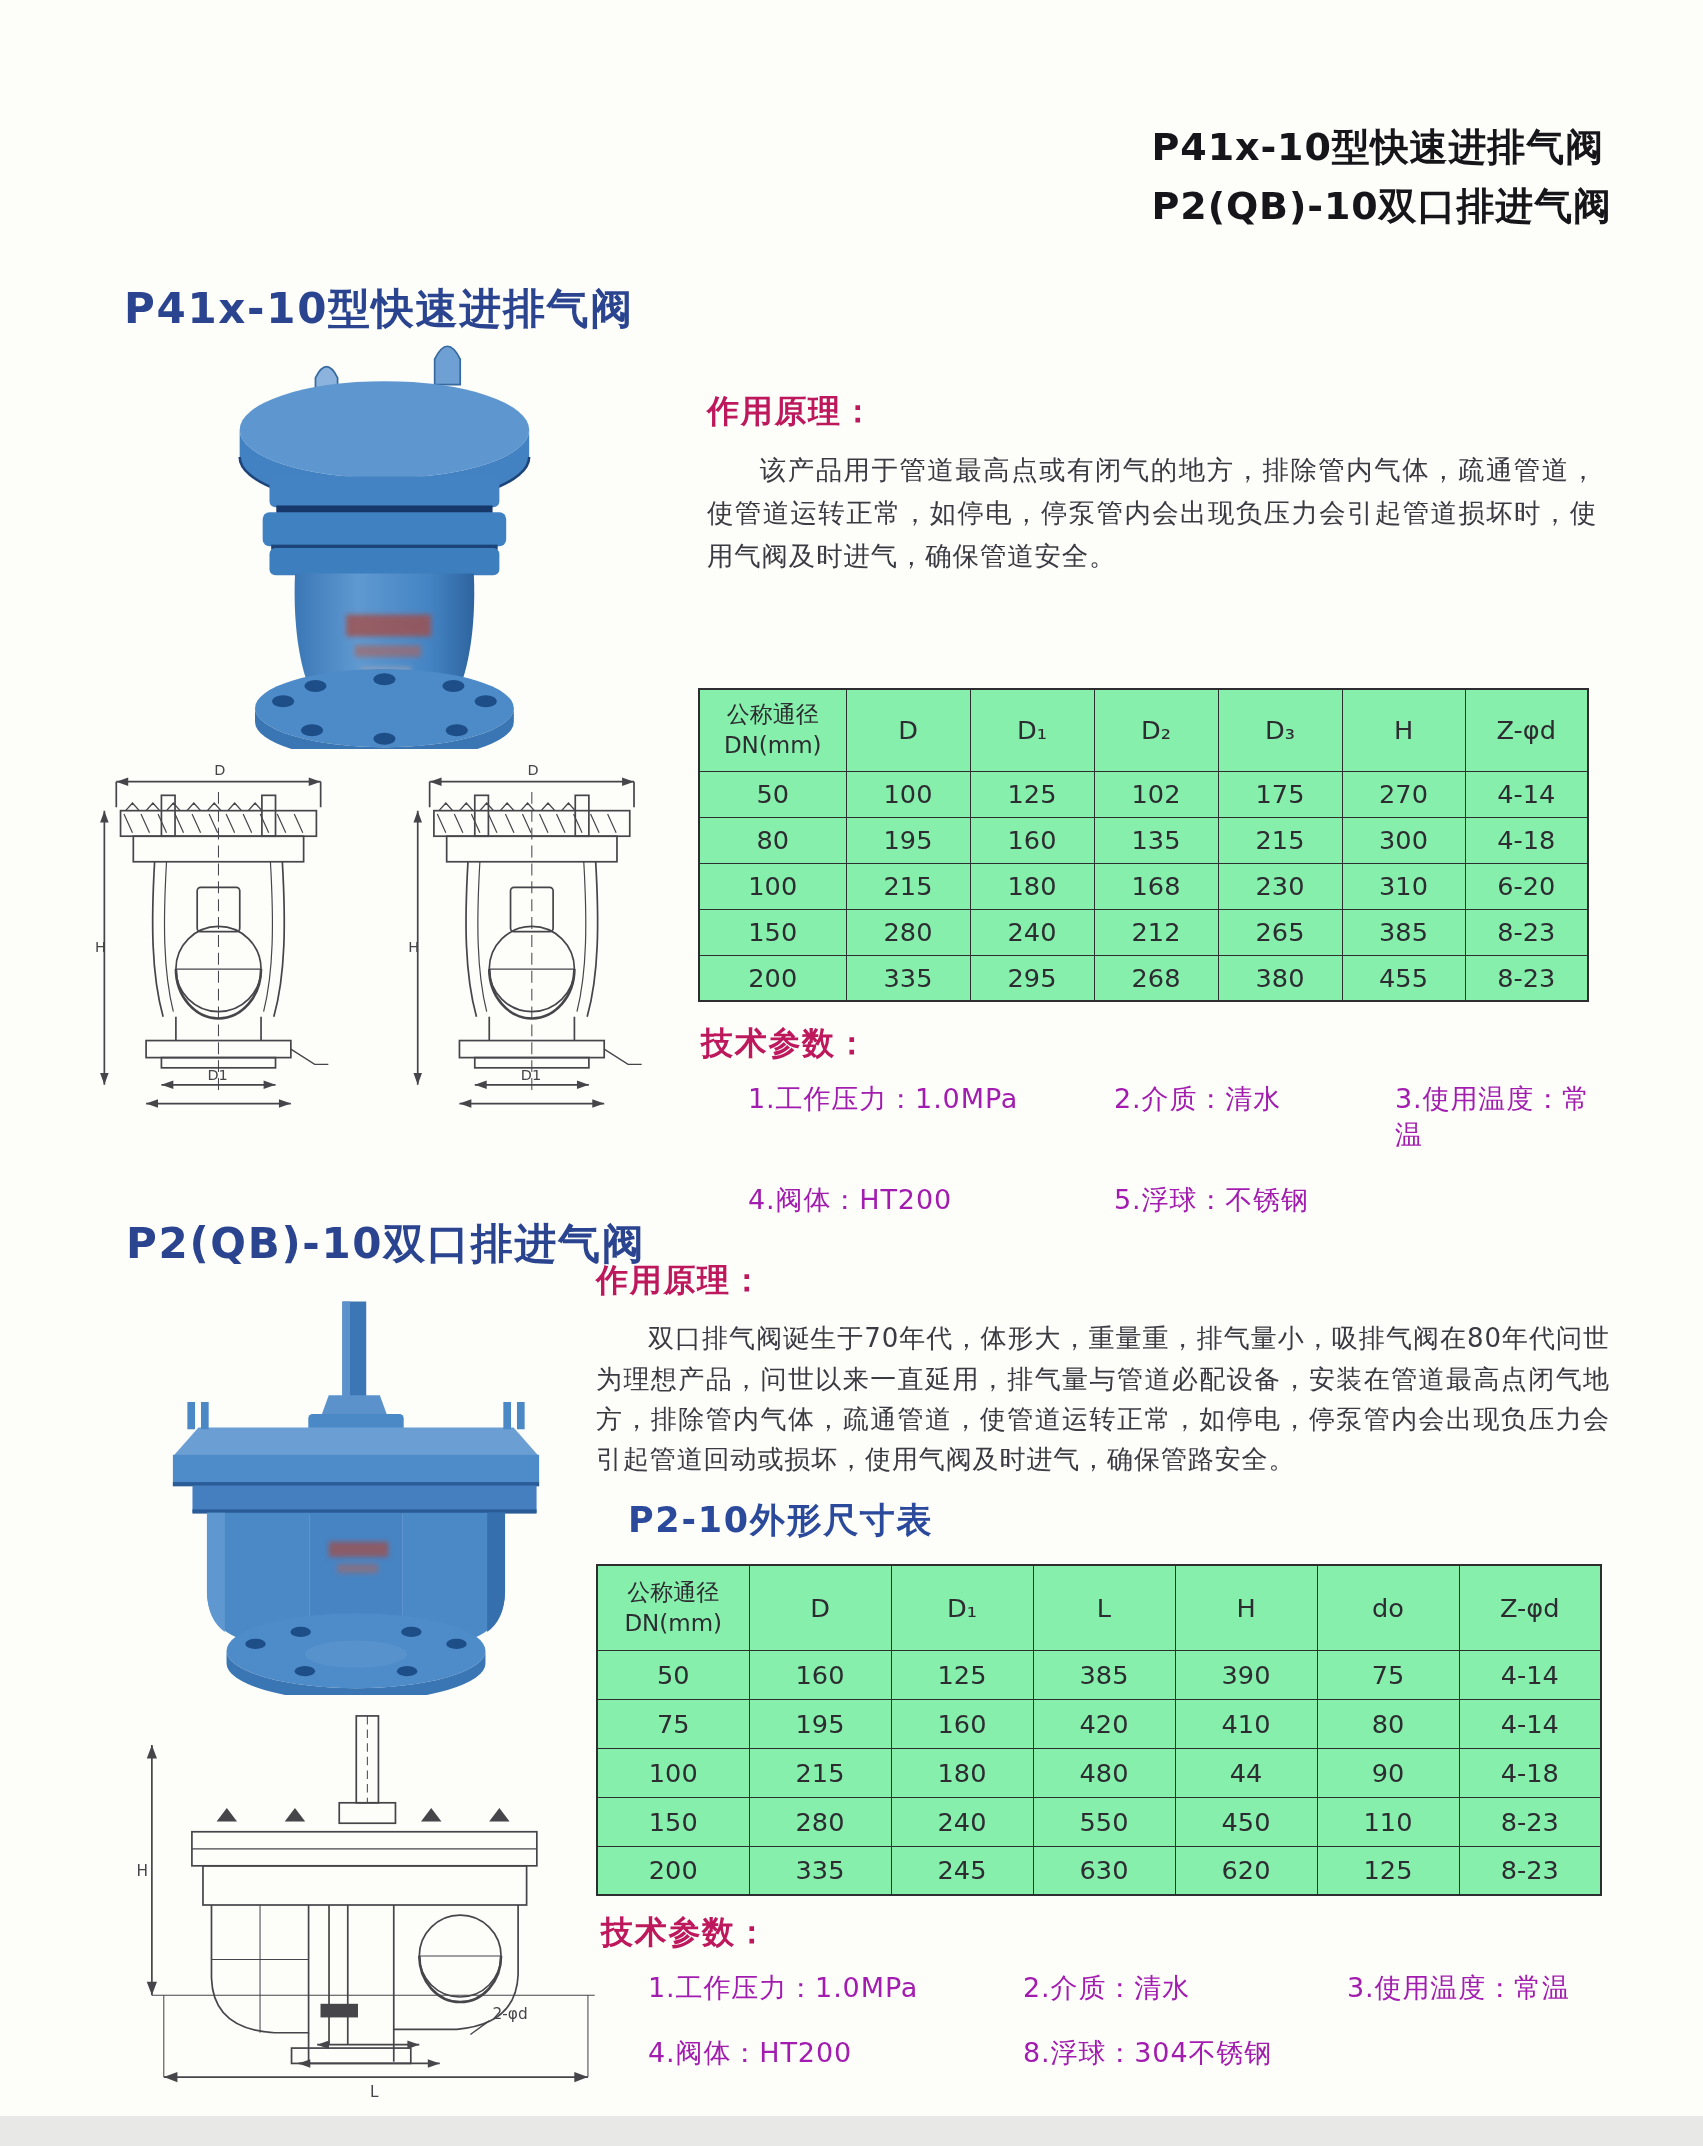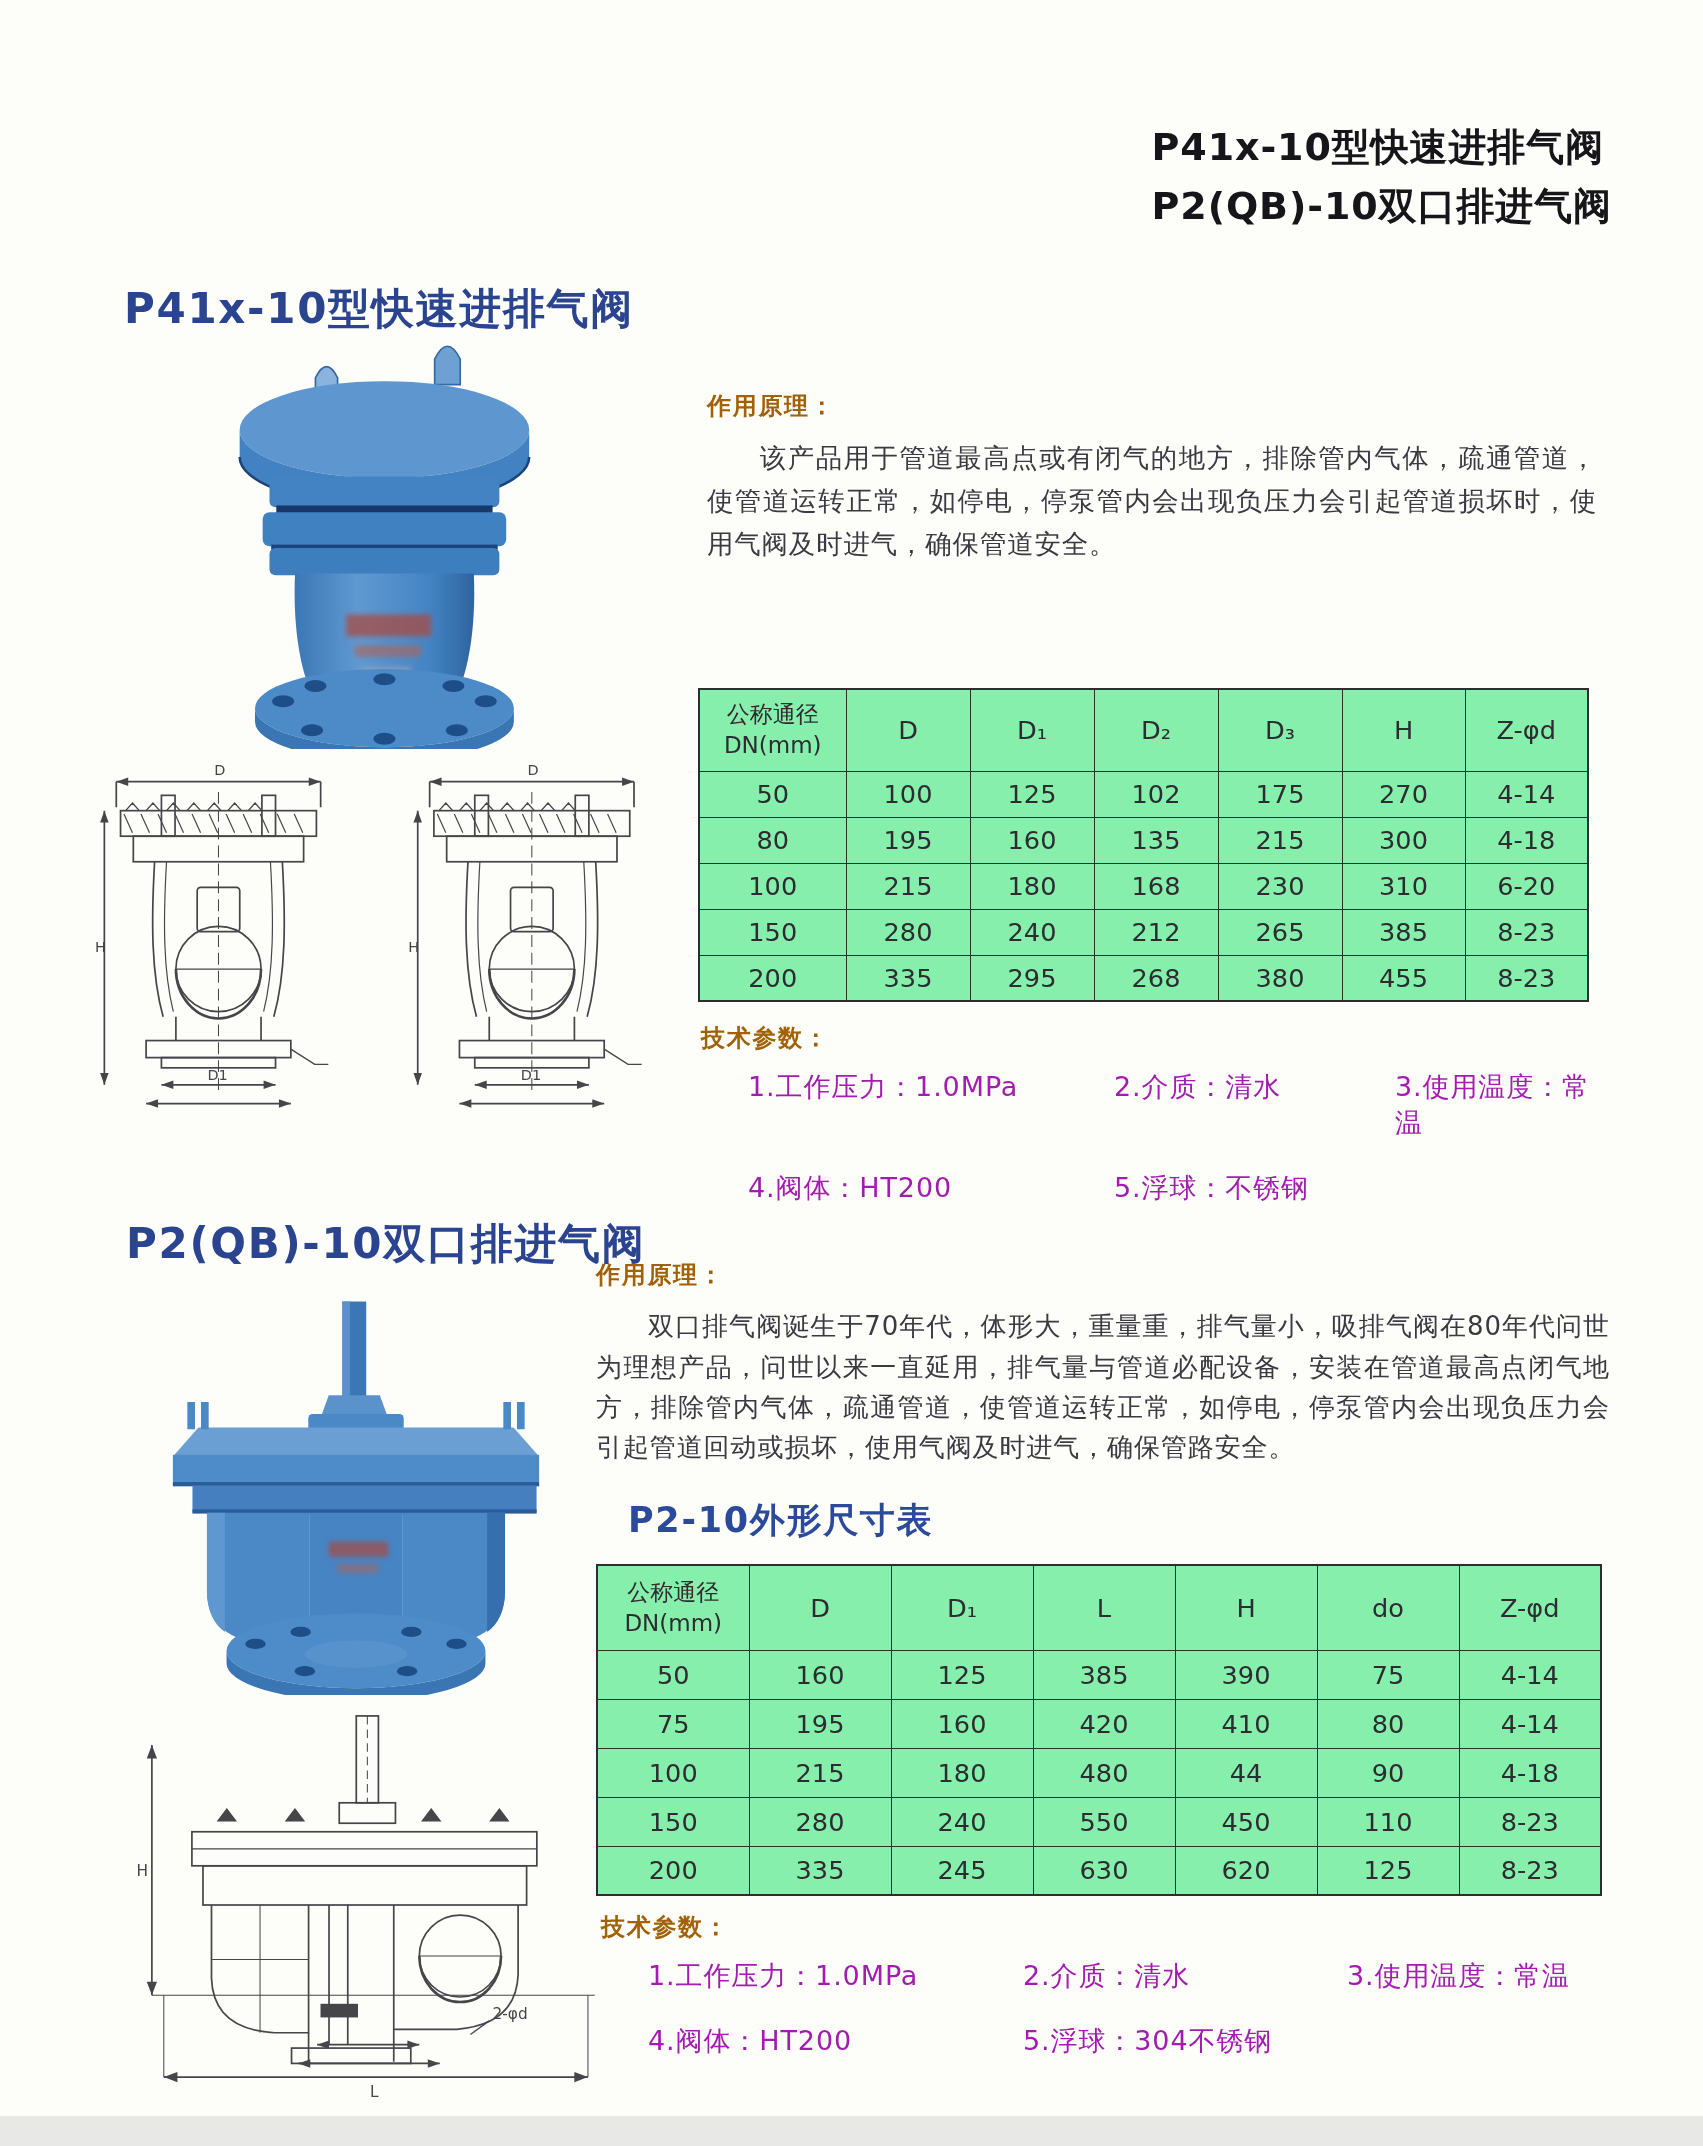--- a/index.html
+++ b/index.html
@@ -12,21 +12,21 @@
   
   .doc-title{
     position:absolute;top:118px;right:92px;text-align:left;
     font-size:38px;font-weight:bold;color:#15151a;line-height:1.55;letter-spacing:0.9px;
   }
   
   .sec-heading{
     position:absolute;font-size:42px;font-weight:bold;color:#2a4490;letter-spacing:1.7px;
   }
   .sub-heading{
-    font-size:24px;font-weight:bold;color:#a16207;letter-spacing:1.7px;margin:0 0 15.3px 0;
+    font-size:32px;font-weight:bold;color:#be185d;letter-spacing:1.7px;margin:0 0 15.3px 0;
   }
   .principle-text{
     font-size:26.4px;line-height:1.62;color:#3a3a42;text-indent:2em;margin:0;
     text-align:justify;letter-spacing:0.9px;
   }
   .table-title{
     position:absolute;font-size:35px;font-weight:bold;color:#2b4a9b;letter-spacing:1.7px;
   }
   
   table.dims{
@@ -399,21 +399,21 @@
   <div class="params" style="left:601px;top:1911px;width:1005px;">
     <div class="sub-heading">技术参数：</div>
     <div class="param-grid">
       <div class="prow" style="grid-template-columns:375px 324px auto;">
         <span class="param-item">1.工作压力：1.0MPa</span>
         <span class="param-item">2.介质：清水</span>
         <span class="param-item">3.使用温度：常温</span>
       </div>
       <div class="prow" style="grid-template-columns:375px auto;">
         <span class="param-item">4.阀体：HT200</span>
-        <span class="param-item">5.浮球：304不锈钢</span>
+        <span class="param-item">8.浮球：304不锈钢</span>
       </div>
     </div>
   </div>
 
   <div class="fig" style="left:128px;top:1704px;">
     <svg width="477" height="402" viewBox="0 0 560 472">
       <g stroke="#45454a" stroke-width="2" fill="none">
 
         <line x1="28" y1="48" x2="28" y2="342"></line>
         <path d="M28,48 l-6,16 12,0 z M28,342 l-6,-16 12,0 z" fill="#45454a" stroke="none"></path>

